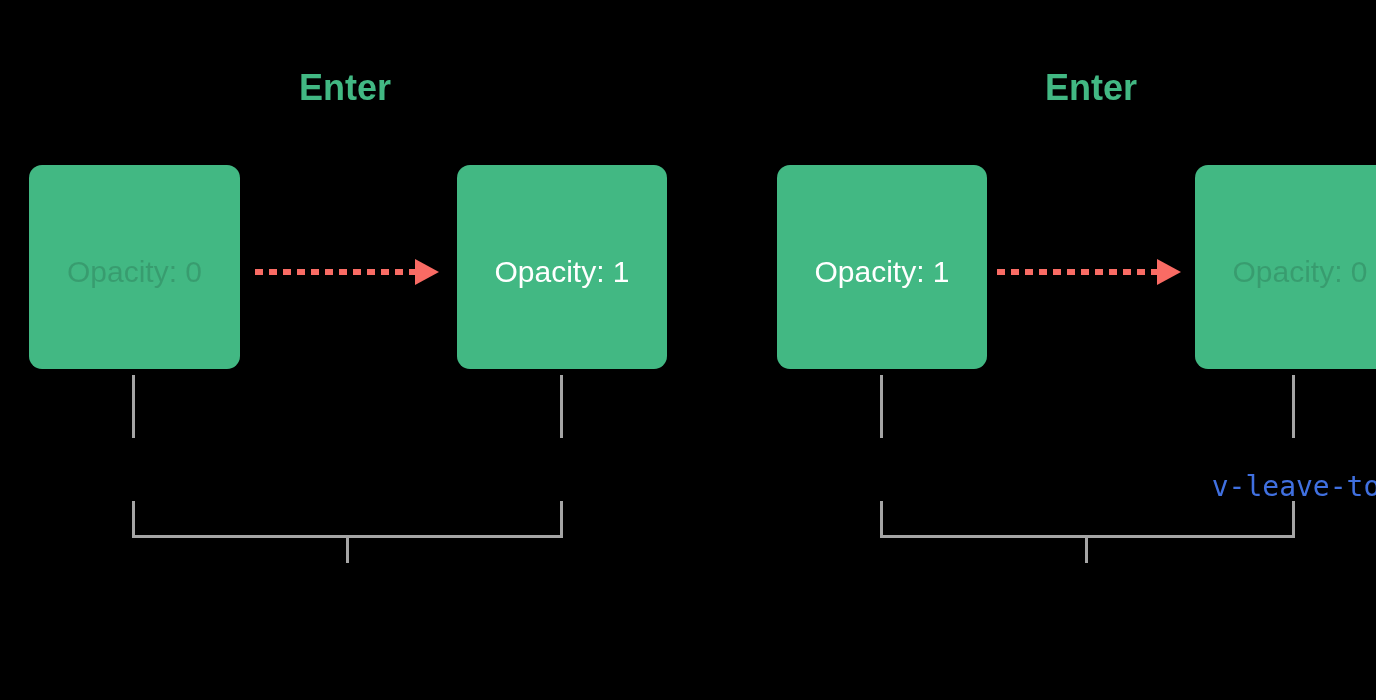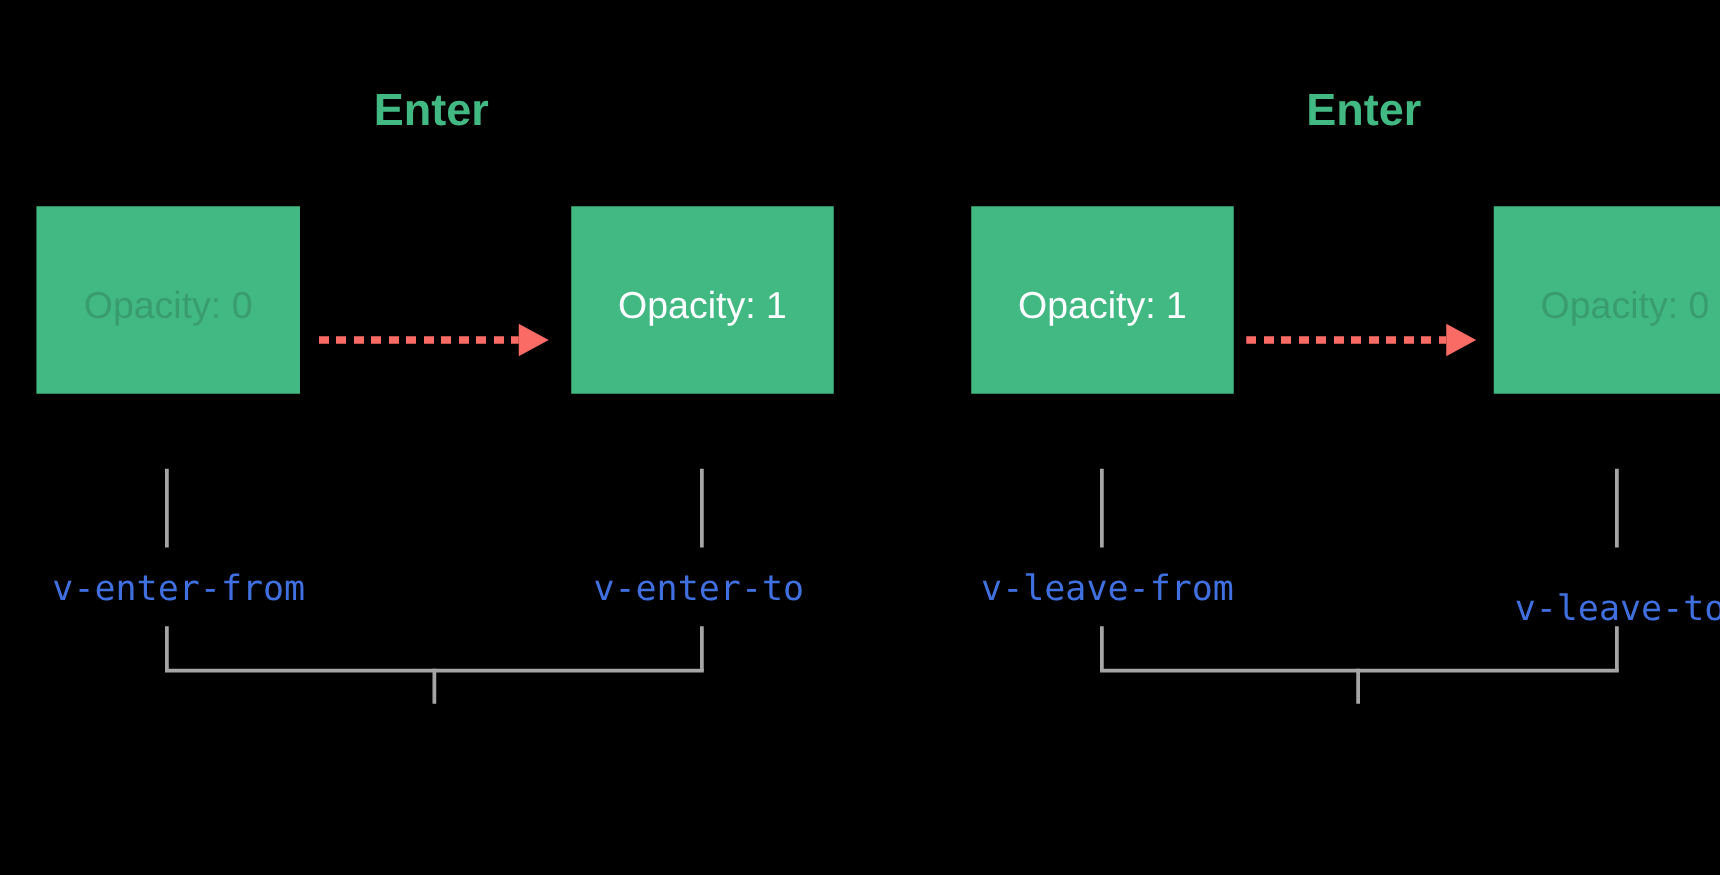--- a/index.html
+++ b/index.html
@@ -29,25 +29,26 @@
     white-space: nowrap;
   }
   #title-enter { left: 316px; }
   #title-leave { left: 1062px; }
 
   
   .box {
     position: absolute;
     top: 165px;
     width: 210px;
-    height: 150px;
+    height: 204px;
     background: var(--green, #42b883);
     display: flex;
     align-items: center;
     justify-content: center;
+    border-radius: 13px;
   }
   .box .lbl {
     font-size: 30px;
     padding-top: 10px;
     white-space: nowrap;
   }
   .lbl.solid { color: var(--white, #ffffff); }
   .lbl.faint { color: var(--faint_text, rgba(0,0,0,0.15)); }
   #box-enter-from { left: 0; width: 211px; }
   #box-enter-to   { left: 428px; }
@@ -139,22 +140,20 @@
     <span class="lbl solid">Opacity: 1</span>
   </div>
 
   <div class="vline" id="ln-e1"></div>
   <div class="vline" id="ln-e2"></div>
   <div class="vline" id="ln-e3"></div>
   <div class="vline" id="ln-e4"></div>
   <div class="hline" id="ln-eh"></div>
   <div class="vline" id="ln-es"></div>
 
-  <div class="code-label" id="lbl-enter-from">v-enter-from</div>
-  <div class="code-label" id="lbl-enter-to">v-enter-to</div>
 
   <div class="title" id="title-leave">Enter</div>
 
   <div class="box" id="box-leave-from">
     <span class="lbl solid">Opacity: 1</span>
   </div>
 
   <div class="dashline" id="dash-leave"></div>
   <div class="arrowhead" id="head-leave"></div>
 
@@ -162,16 +161,15 @@
     <span class="lbl faint">Opacity: 0</span>
   </div>
 
   <div class="vline" id="ln-l1"></div>
   <div class="vline" id="ln-l2"></div>
   <div class="vline" id="ln-l3"></div>
   <div class="vline" id="ln-l4"></div>
   <div class="hline" id="ln-lh"></div>
   <div class="vline" id="ln-ls"></div>
 
-  <div class="code-label" id="lbl-leave-from">v-leave-from</div>
   <div class="code-label" id="lbl-leave-to">v-leave-to</div>
 
 </div>
 
 </body></html>

